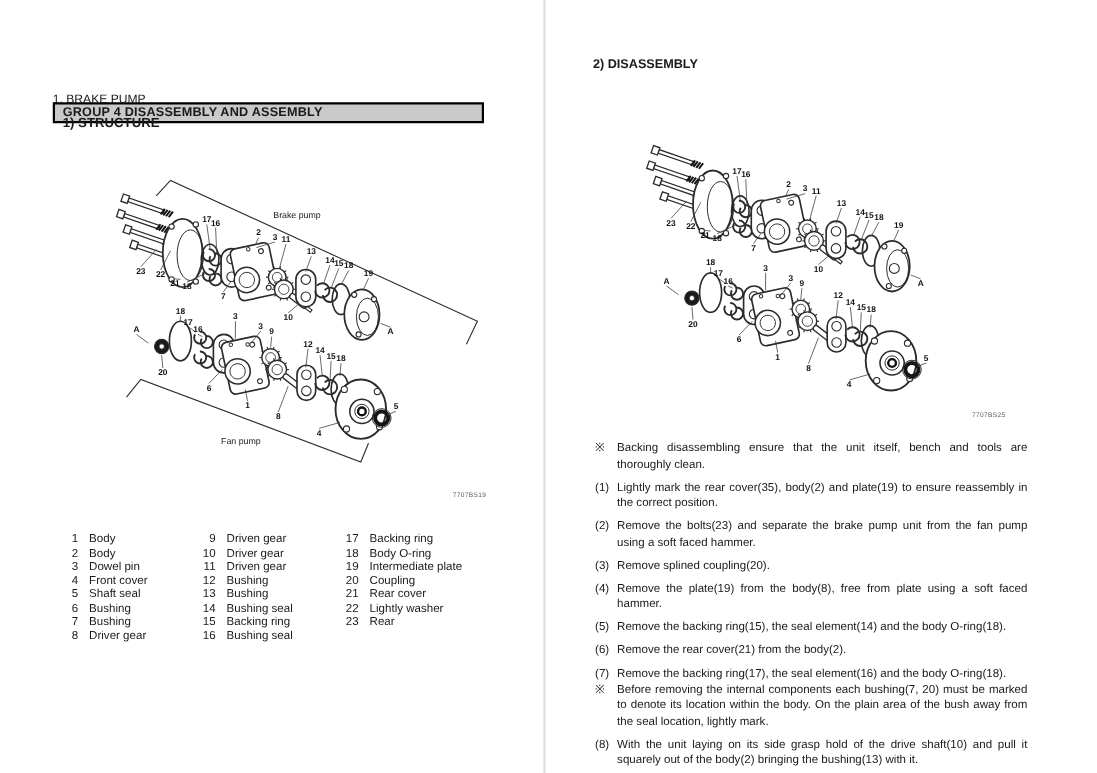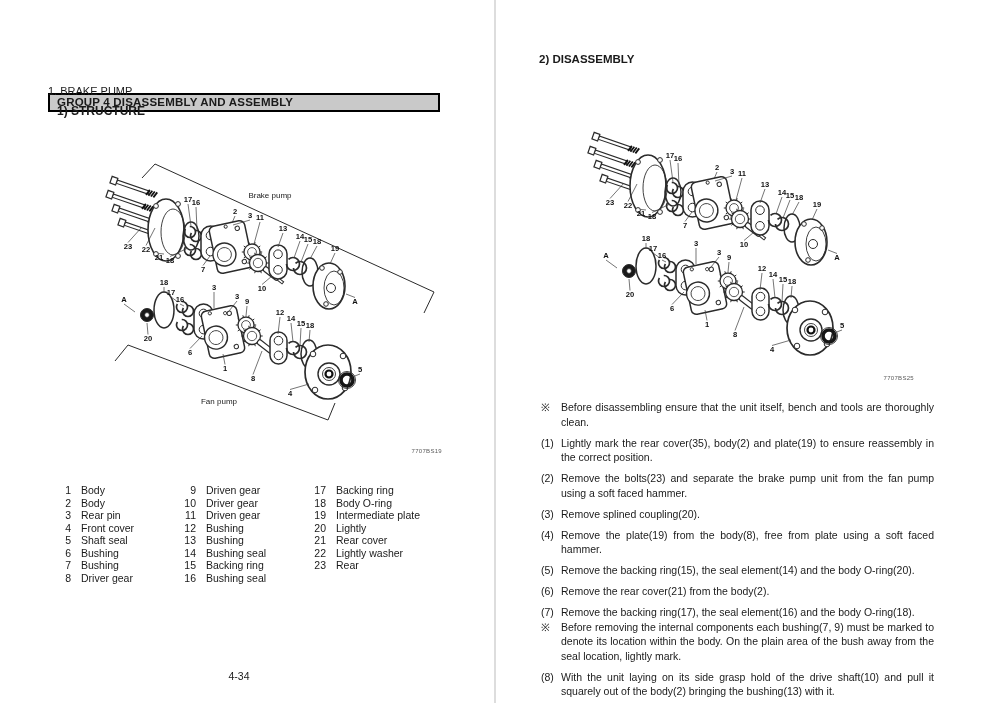--- a/index.html
+++ b/index.html
@@ -315,21 +315,21 @@
         <div class="prow">
           <span class="no">1</span>
           <span>Body</span>
         </div>
         <div class="prow">
           <span class="no">2</span>
           <span>Body</span>
         </div>
         <div class="prow">
           <span class="no">3</span>
-          <span>Rear pin</span>
+          <span>Dowel pin</span>
         </div>
         <div class="prow">
           <span class="no">4</span>
           <span>Front cover</span>
         </div>
         <div class="prow">
           <span class="no">5</span>
           <span>Shaft seal</span>
         </div>
         <div class="prow">
@@ -387,37 +387,36 @@
         <div class="prow">
           <span class="no">18</span>
           <span>Body O-ring</span>
         </div>
         <div class="prow">
           <span class="no">19</span>
           <span>Intermediate plate</span>
         </div>
         <div class="prow">
           <span class="no">20</span>
-          <span>Lightly</span>
+          <span>Coupling</span>
         </div>
         <div class="prow">
           <span class="no">21</span>
           <span>Rear cover</span>
         </div>
         <div class="prow">
           <span class="no">22</span>
           <span>Lightly washer</span>
         </div>
         <div class="prow">
           <span class="no">23</span>
           <span>Rear</span>
         </div>
       </div>
     </div>
-  <div class="pageno">4-34</div>
 </div>
 
 <div class="divider"></div>
 
 <div class="page page-right">
   <div class="right-head">2) DISASSEMBLY</div>
   <svg id="diagram-right" class="diag" viewBox="0 0 340 300">
       <g>
         <g transform="translate(10 28) rotate(19)">
           <rect x="5" y="-1.7" width="34" height="3.4" fill="#fff" stroke="#2b2b2b" stroke-width="1.1"></rect>
@@ -667,52 +666,52 @@
       <text x="151" y="229" font-size="7.6" font-weight="600" text-anchor="middle" fill="#111">8</text>
       <line x1="188" y1="237.5" x2="207" y2="232" stroke="#3a3a3a" stroke-width="0.7"></line>
       <text x="188" y="244" font-size="7.6" font-weight="600" text-anchor="middle" fill="#111">4</text>
       <line x1="258" y1="222" x2="250" y2="225" stroke="#3a3a3a" stroke-width="0.7"></line>
       <text x="258" y="220" font-size="7.6" font-weight="600" text-anchor="middle" fill="#111">5</text>
     </svg>
   <div class="figcode fc-right">7707BS25</div>
   <div class="steps" id="steps">
       <div class="step">
         <span class="m">※</span>
-        <span class="t">Before disassembling ensure that the unit itself, bench and tools are thoroughly clean.</span>
+        <span class="t">Backing disassembling ensure that the unit itself, bench and tools are thoroughly clean.</span>
       </div>
       <div class="step">
         <span class="m">(1)</span>
         <span class="t">Lightly mark the rear cover(35), body(2) and plate(19) to ensure reassembly in the correct position.</span>
       </div>
       <div class="step">
         <span class="m">(2)</span>
         <span class="t">Remove the bolts(23) and separate the brake pump unit from the fan pump using a soft faced hammer.</span>
       </div>
       <div class="step">
         <span class="m">(3)</span>
         <span class="t">Remove splined coupling(20).</span>
       </div>
       <div class="step">
         <span class="m">(4)</span>
         <span class="t">Remove the plate(19) from the body(8), free from plate using a soft faced hammer.</span>
       </div>
       <div class="step">
         <span class="m">(5)</span>
-        <span class="t">Remove the backing ring(15), the seal element(14) and the body O-ring(20).</span>
+        <span class="t">Remove the backing ring(15), the seal element(14) and the body O-ring(18).</span>
       </div>
       <div class="step">
         <span class="m">(6)</span>
         <span class="t">Remove the rear cover(21) from the body(2).</span>
       </div>
       <div class="step">
         <span class="m">(7)</span>
         <span class="t">Remove the backing ring(17), the seal element(16) and the body O-ring(18).</span>
       </div>
       <div class="step tight">
         <span class="m">※</span>
-        <span class="t">Before removing the internal components each bushing(7, 9) must be marked to denote its location within the body.  On the plain area of the bush away from the seal location, lightly mark.</span>
+        <span class="t">Before removing the internal components each bushing(7, 20) must be marked to denote its location within the body.  On the plain area of the bush away from the seal location, lightly mark.</span>
       </div>
       <div class="step">
         <span class="m">(8)</span>
         <span class="t">With the unit laying on its side grasp hold of the drive shaft(10) and pull it squarely out of the body(2) bringing the bushing(13) with it.</span>
       </div>
     </div>
 </div>
 
 </body></html>

